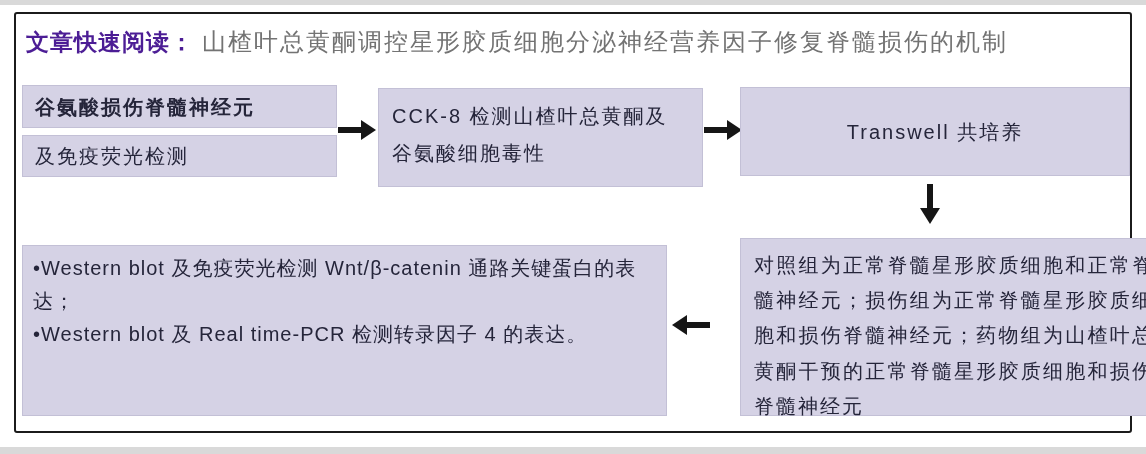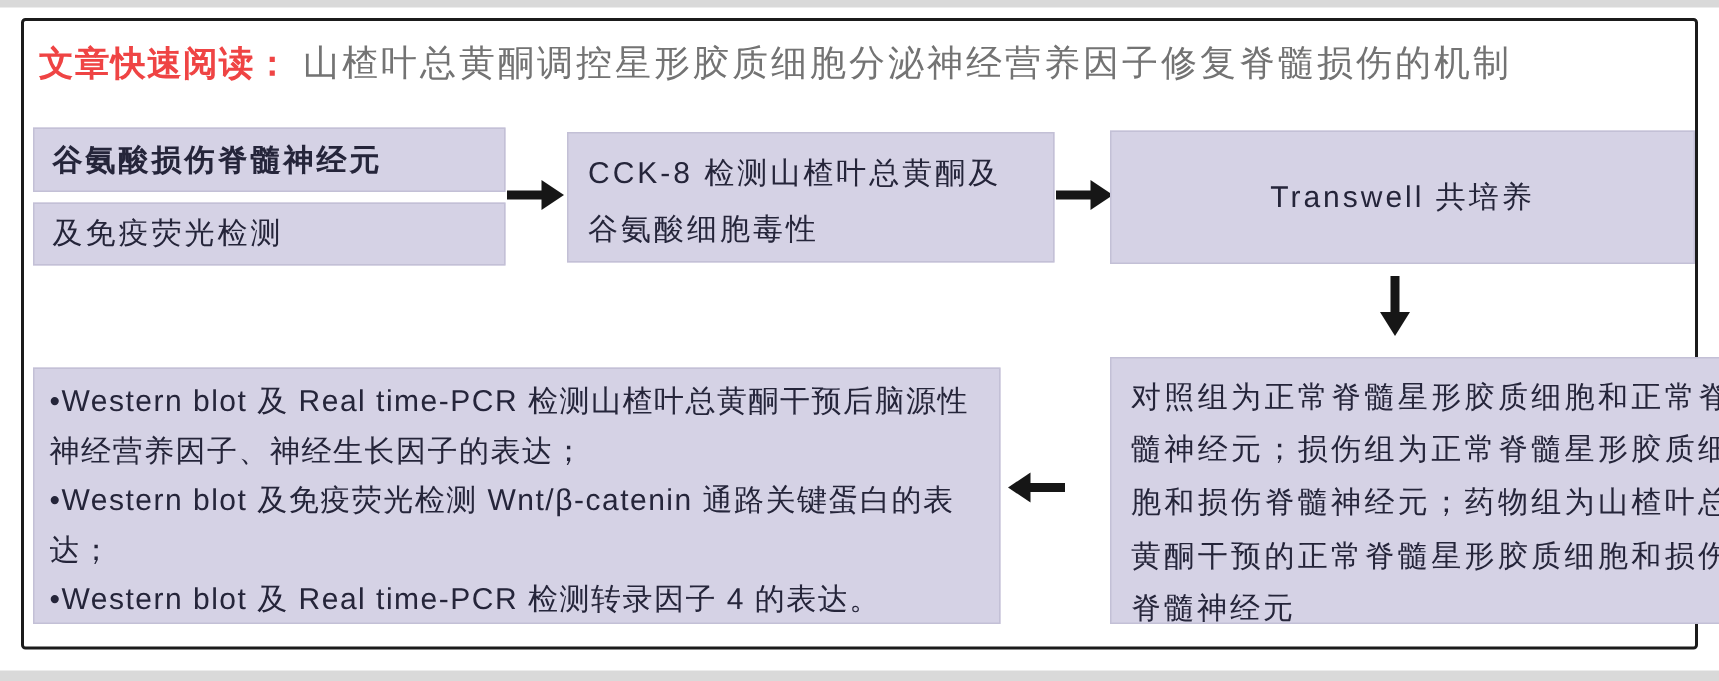--- a/index.html
+++ b/index.html
@@ -20,29 +20,29 @@
   .edge-strip.top{top:0;height:5px;}
   .edge-strip.bottom{top:447px;height:7px;}
   .frame{
     position:absolute;left:14px;top:12px;width:1118px;height:421px;
     border:2.5px solid var(--frame-border);border-radius:3px;background:#fff;
   }
   .titlebar{
     position:absolute;left:26px;top:26px;width:1090px;
     display:flex;align-items:baseline;gap:8px;white-space:nowrap;
   }
-  .title-label{font-size:23px;font-weight:bold;letter-spacing:1px;color:#ef4444;}
+  .title-label{font-size:23px;font-weight:bold;letter-spacing:1px;color:#4c1d95;}
   .title-text{font-size:24px;letter-spacing:2px;color:#737373;}
   .fc-box{
     position:absolute;background:var(--box-bg);border:1px solid var(--box-border);
     font-size:20px;letter-spacing:2px;line-height:34px;color:var(--text);
   }
   .box-a1{left:22px;top:85px;width:315px;height:43px;display:flex;align-items:center;padding:0 12px;font-weight:bold;}
   .box-a2{left:22px;top:135px;width:315px;height:42px;display:flex;align-items:center;padding:0 12px;}
-  .box-b{left:378px;top:88px;width:325px;height:87px;padding:9px 13px;line-height:37px;}
+  .box-b{left:378px;top:88px;width:325px;height:99px;padding:9px 13px;line-height:37px;}
   .box-c{left:740px;top:87px;width:390px;height:89px;display:flex;align-items:center;justify-content:center;text-align:right;}
   .box-d{left:740px;top:238px;width:428px;height:178px;padding:9px 13px;line-height:35.2px;text-align:justify;}
   .box-e{left:22px;top:245px;width:645px;height:171px;padding:6px 10px;line-height:33px;letter-spacing:1px;}
   .box-e .bullet{text-align:left;}
   .arrow{position:absolute;color:var(--arrow);}
   .arrow svg{display:block;}
   .arrow-r1{left:338px;top:118px;}
   .arrow-r2{left:704px;top:118px;}
   .arrow-down{left:917px;top:184px;}
   .arrow-left{left:672px;top:313px;}
@@ -102,17 +102,16 @@
   </div>
 
   <div class="arrow arrow-left">
     <svg width="38" height="24" viewBox="0 0 38 24" fill="currentColor">
       <rect x="13" y="9" width="25" height="6"></rect>
       <polygon points="15,2 0,12 15,22"></polygon>
     </svg>
   </div>
 
   <div class="fc-box box-e">
-    <div class="bullet">•Western blot 及 Real time-PCR 检测山楂叶总黄酮干预后脑源性神经营养因子、神经生长因子的表达；</div>
     <div class="bullet">•Western blot 及免疫荧光检测 Wnt/β-catenin 通路关键蛋白的表达；</div>
     <div class="bullet">•Western blot 及 Real time-PCR 检测转录因子 4 的表达。</div>
   </div>
 </div>
 
 </body></html>

